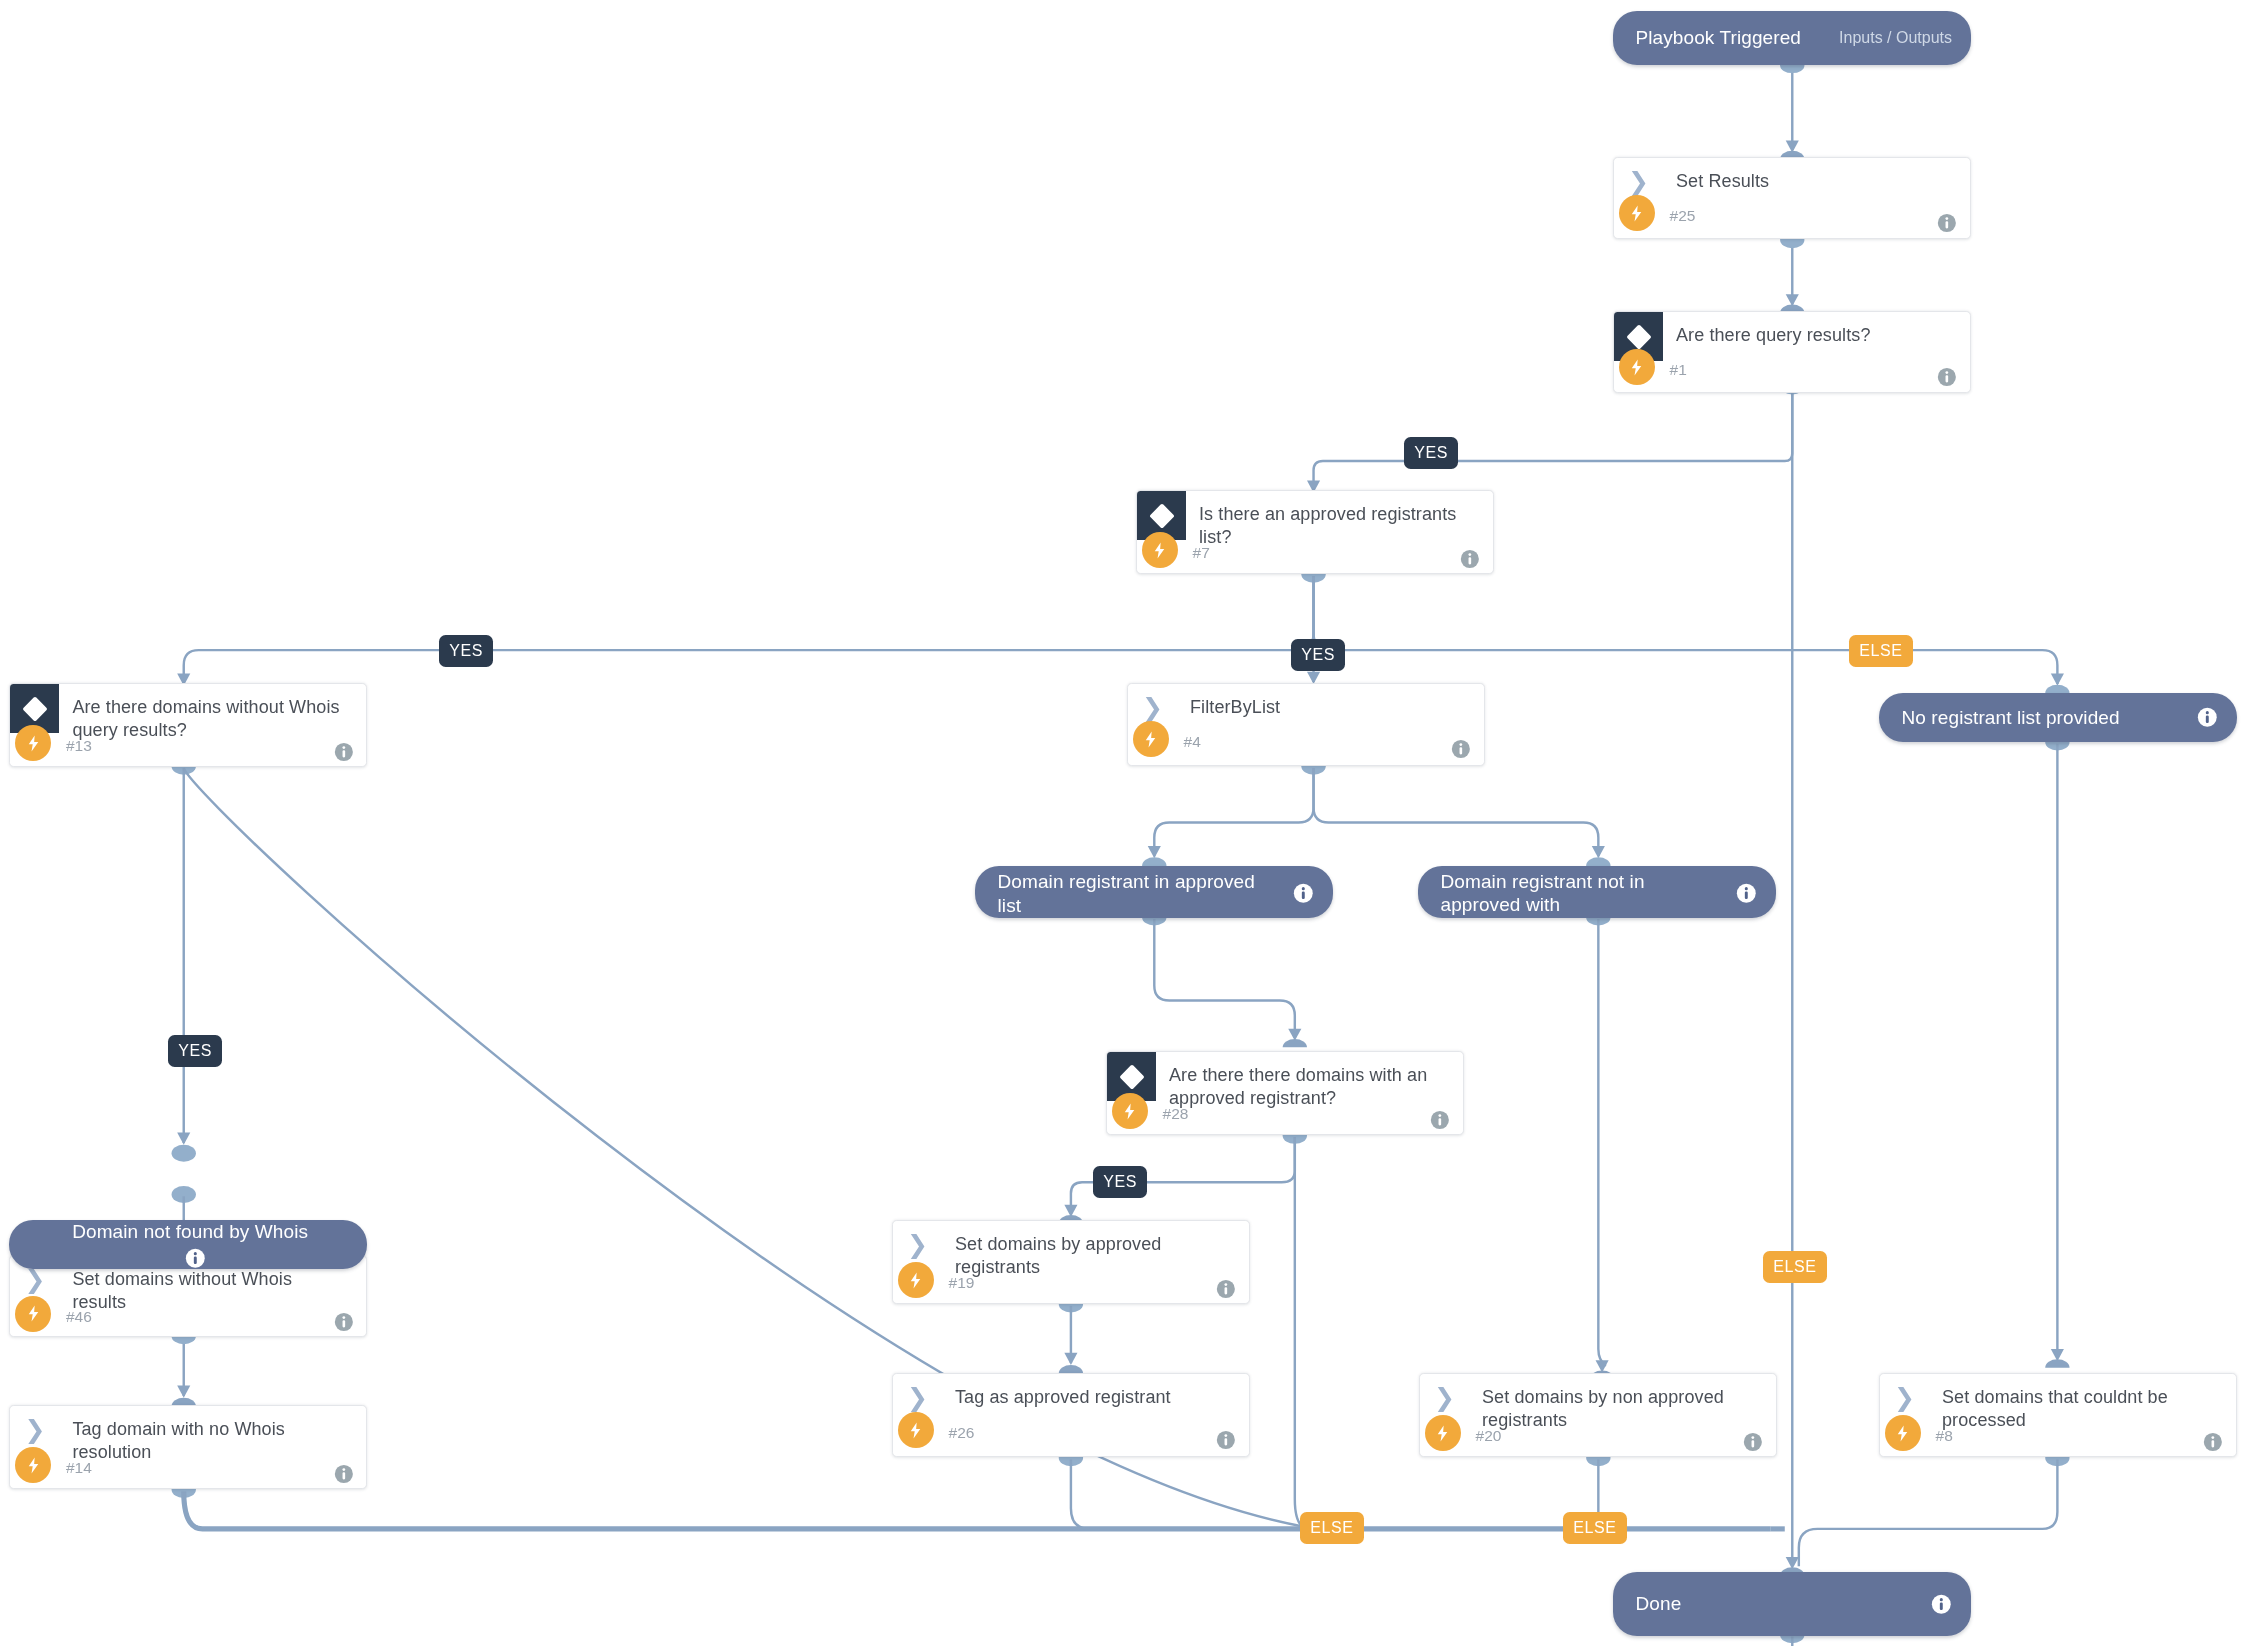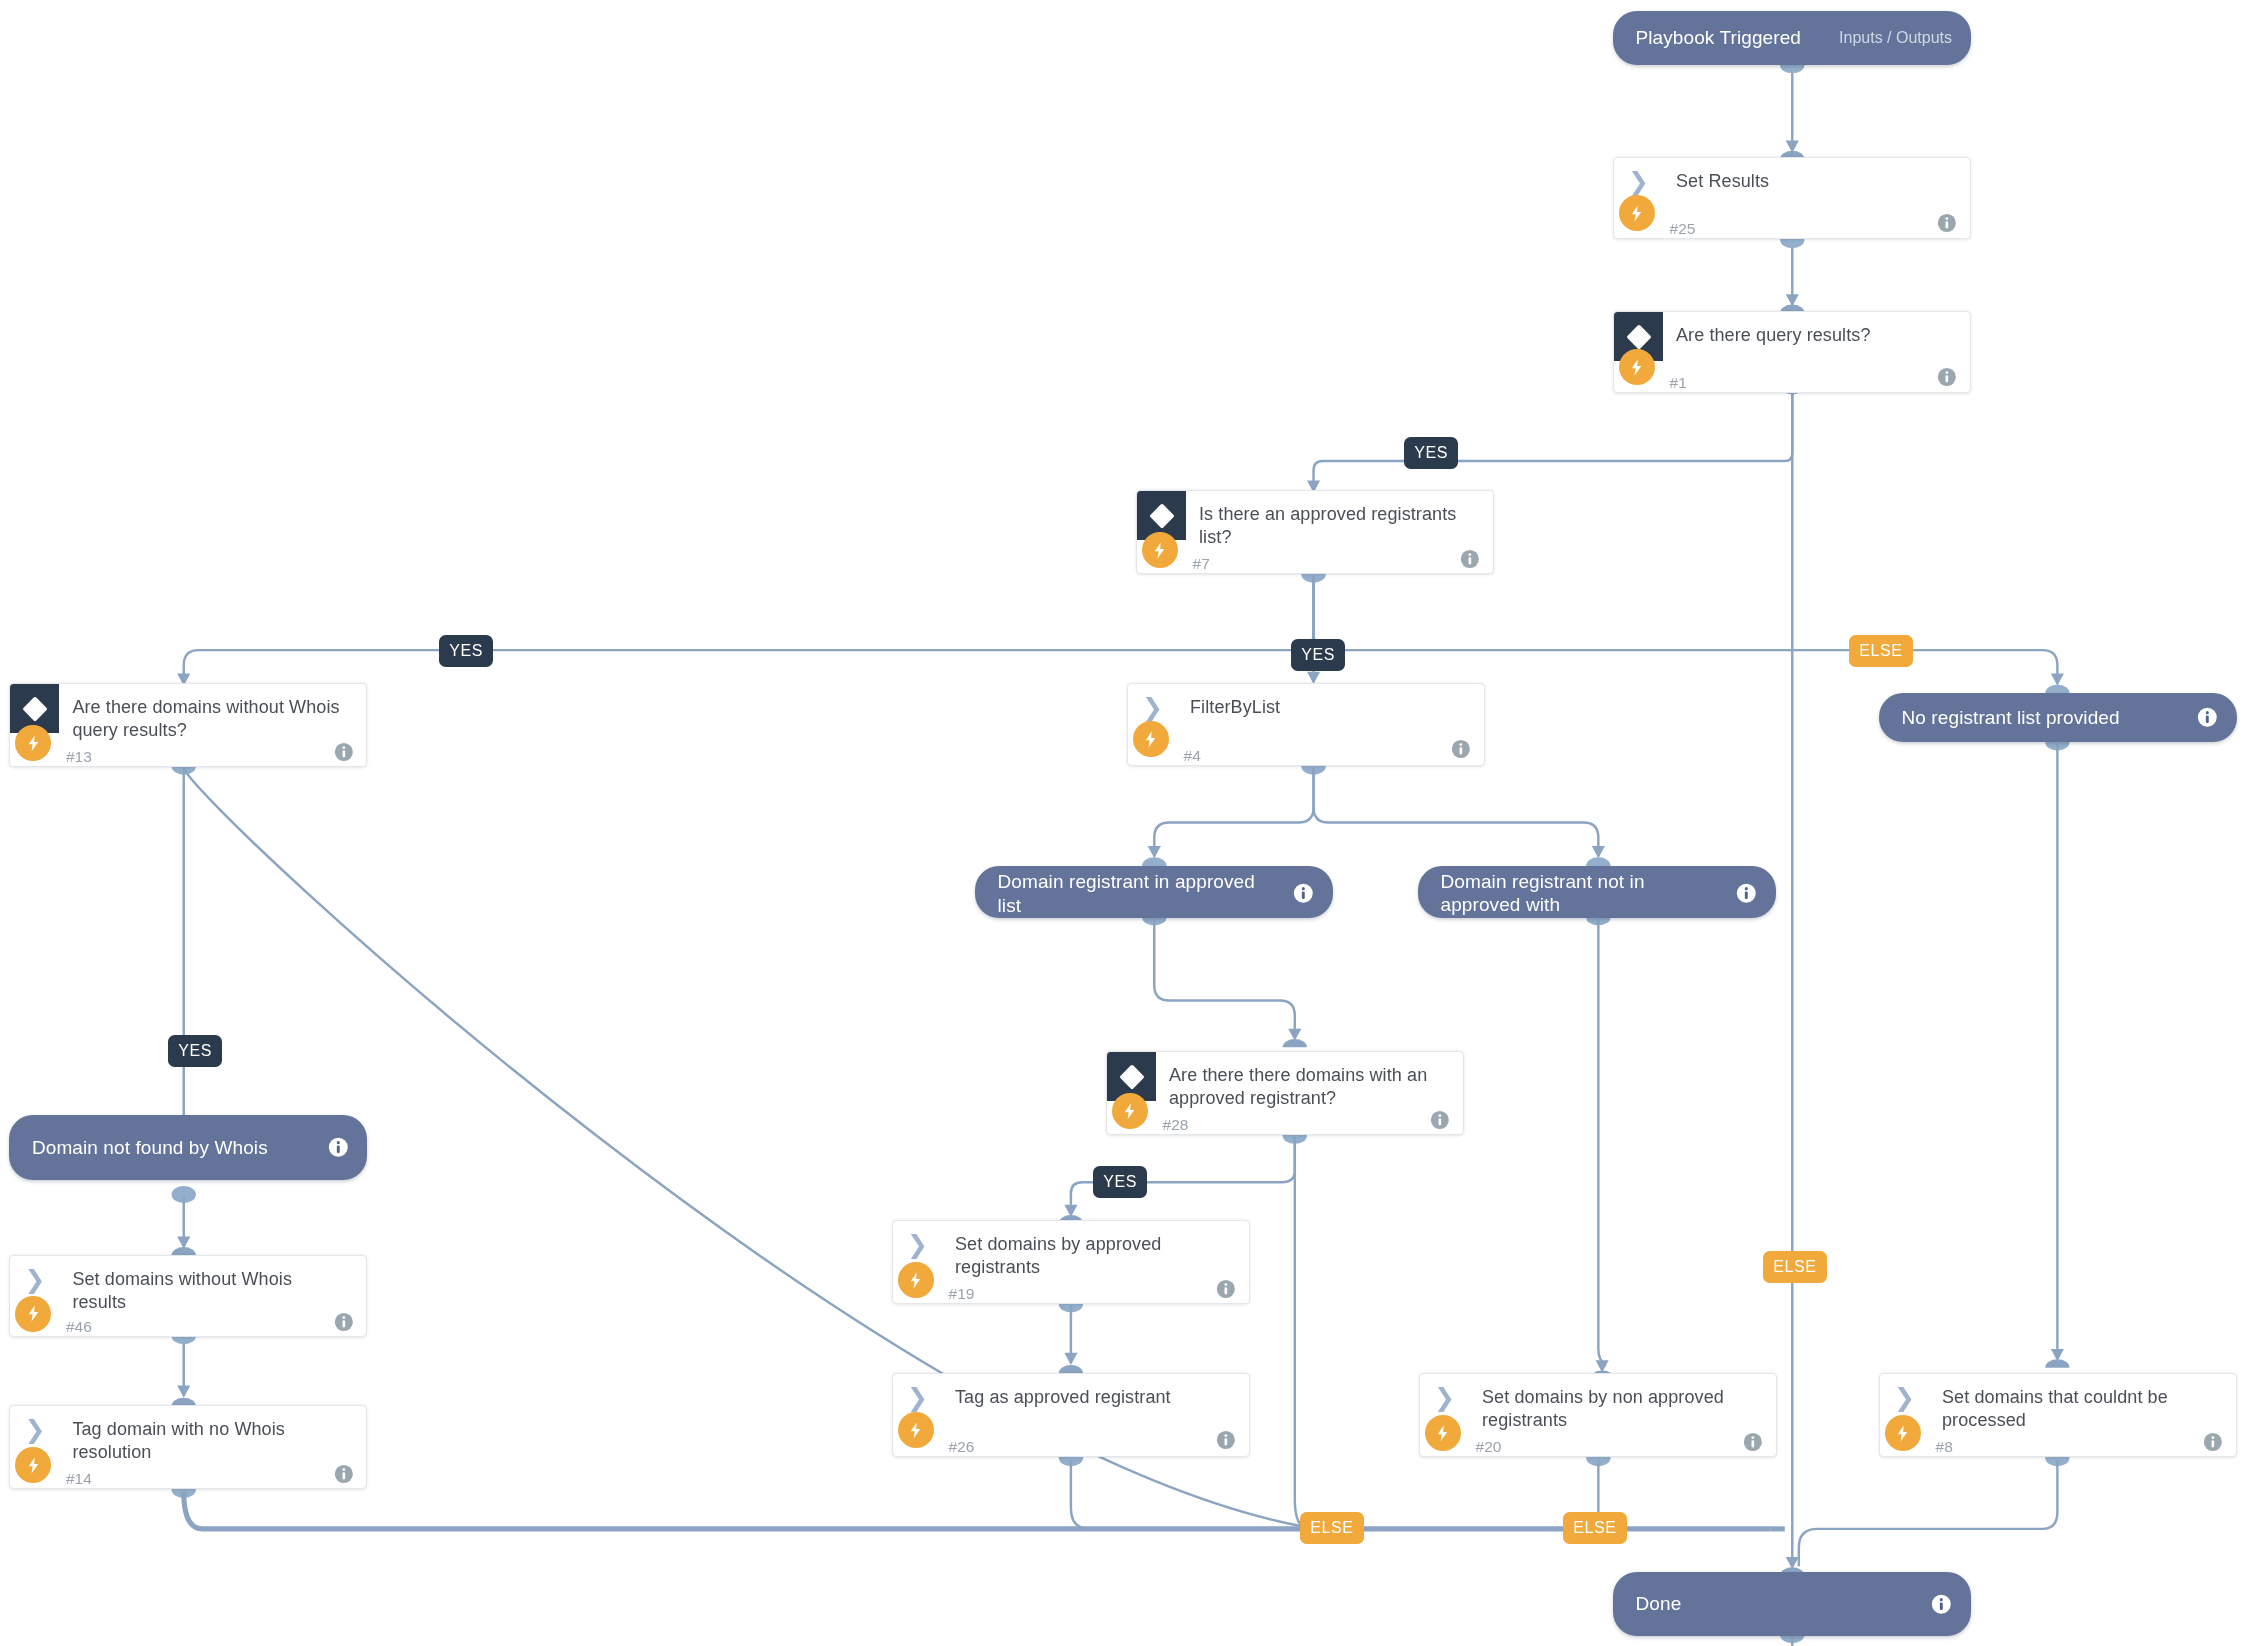--- a/index.html
+++ b/index.html
@@ -79,21 +79,21 @@
   }
   .task-title {
     color: #4a4f57;
     font-size: 18px;
     line-height: 23.4px;
     padding: 12px 17px 0 13px;
     letter-spacing: 0.1px;
   }
   .task-bottom {
     display: flex;
-    align-items: flex-end;
+    align-items: flex-start;
     position: relative;
     height: 32px;
     padding-left: 49px;
   }
   .bolt {
     position: absolute;
     left: 4.7px;
     top: -12px;
     width: 36px;
     height: 36px;
@@ -579,21 +579,21 @@
 
   <div class="node pill" style="left:1418px; top:866px; width:358px; height:52px; padding-top:1.9px;">
     <div class="pill-label">Domain registrant not in approved with</div>
     <svg class="info-white" viewBox="0 0 24 24">
       <circle cx="12" cy="12" r="11" fill="#ffffff"></circle>
       <circle cx="12" cy="6.6" r="1.8" fill="#51628a"></circle>
       <rect x="10.3" y="10" width="3.4" height="8.6" rx="1.4" fill="#51628a"></rect>
     </svg>
   </div>
 
-  <div class="node pill" style="left:9.4px; top:1115px; width:358px; height:65px;">
+  <div class="node pill" style="left:9.4px; top:1220px; width:358px; height:49px;flex-direction:column;">
     <div class="pill-label">Domain not found by Whois</div>
     <svg class="info-white" viewBox="0 0 24 24">
       <circle cx="12" cy="12" r="11" fill="#ffffff"></circle>
       <circle cx="12" cy="6.6" r="1.8" fill="#51628a"></circle>
       <rect x="10.3" y="10" width="3.4" height="8.6" rx="1.4" fill="#51628a"></rect>
     </svg>
   </div>
 
   <div class="node pill" style="left:1613px; top:1572px; width:358px; height:64px;">
     <div class="pill-label">Done</div>

